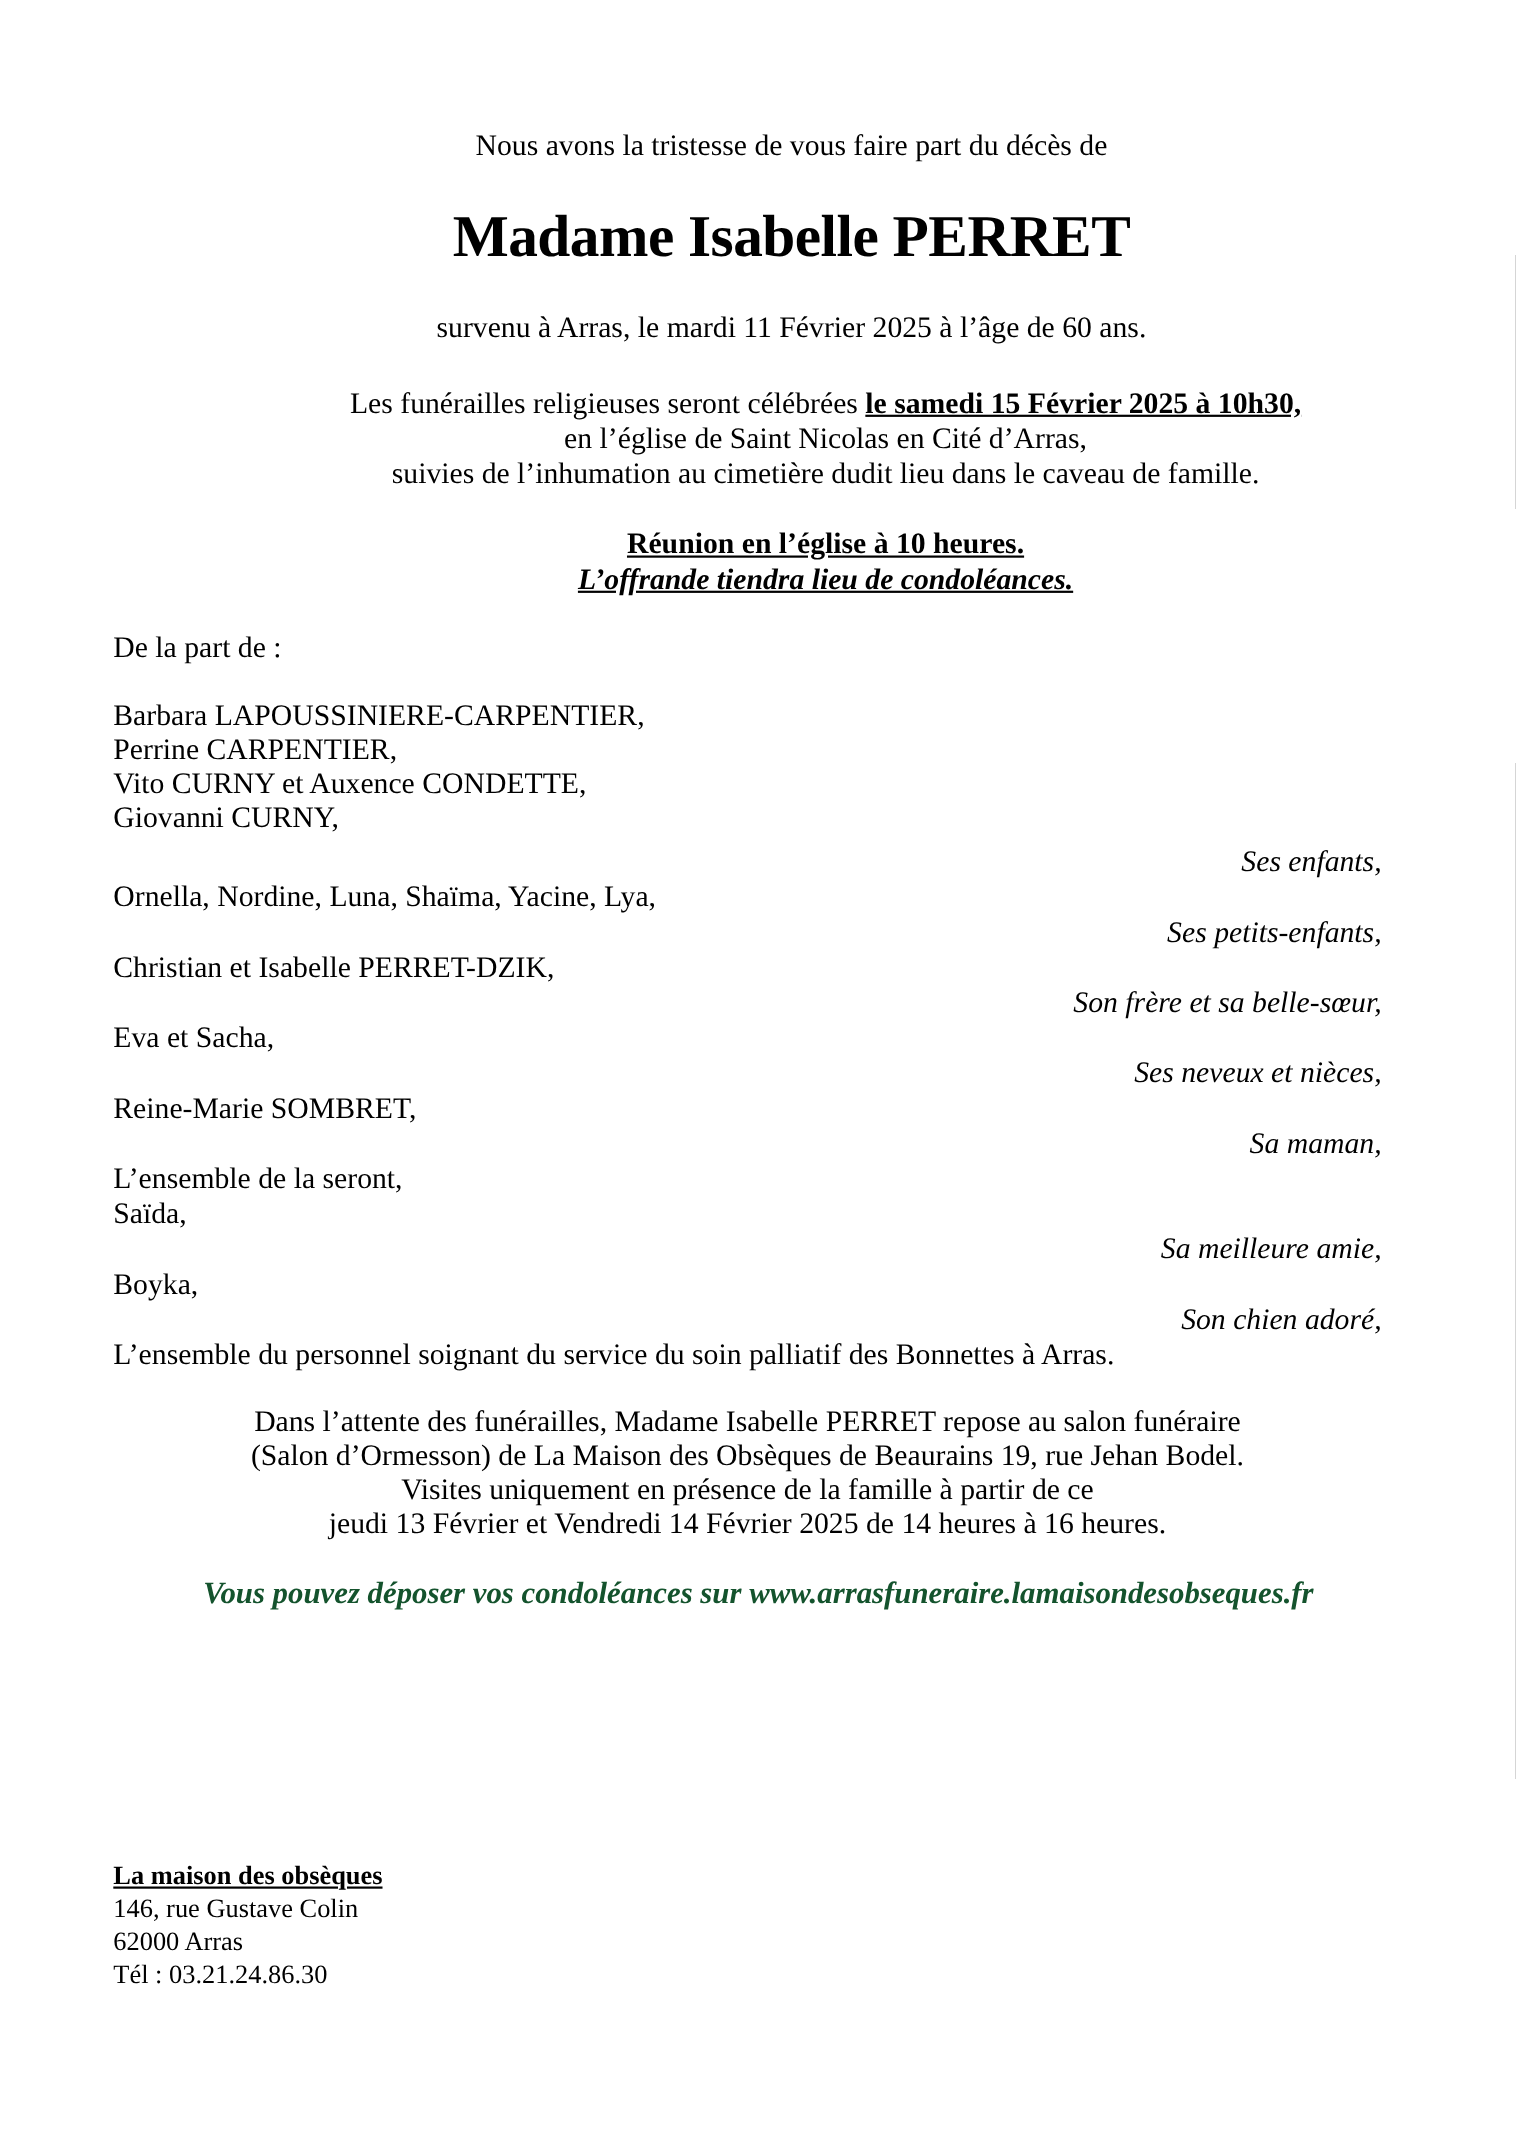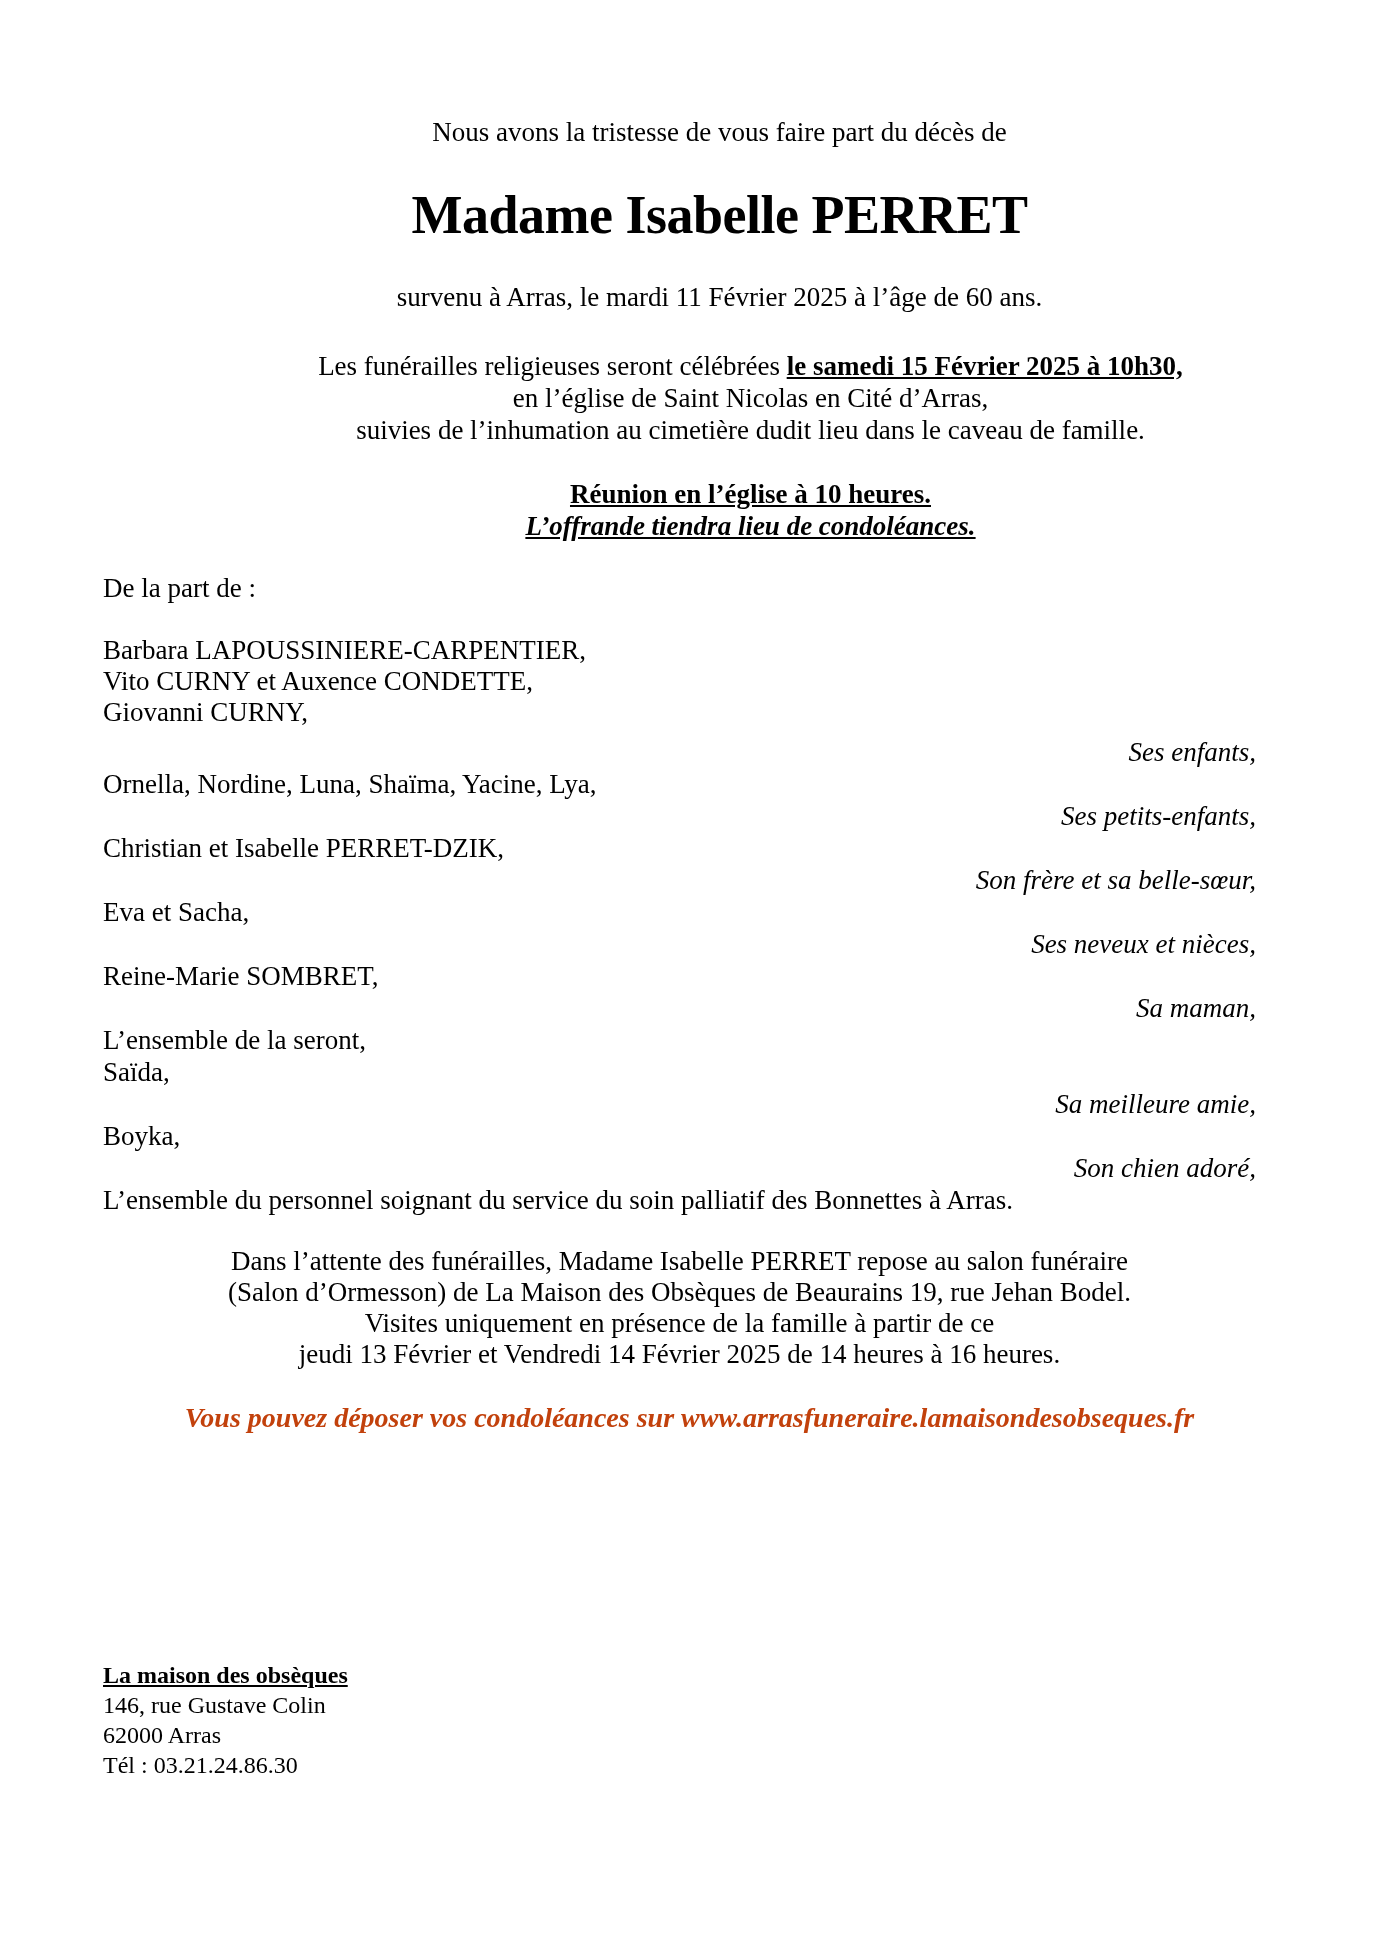--- a/index.html
+++ b/index.html
@@ -106,20 +106,21 @@
     <div class="offering-block shift-b">
       <div class="line center bold italic">L’offrande tiendra lieu de condoléances.</div>
     </div>
 
     <div class="from-block">
       <div class="line left">De la part de :</div>
     </div>
 
     <div class="announcers-block">
       <div class="line left">Barbara LAPOUSSINIERE-CARPENTIER,</div>
+      <div class="line left">Perrine CARPENTIER,</div>
       <div class="line left">Vito CURNY et Auxence CONDETTE,</div>
       <div class="line left">Giovanni CURNY,</div>
     </div>
 
     <div class="relations-block">
       <div class="line right italic">Ses enfants,</div>
       <div class="line left">Ornella, Nordine, Luna, Shaïma, Yacine, Lya,</div>
       <div class="line right italic">Ses petits-enfants,</div>
       <div class="line left">Christian et Isabelle PERRET-DZIK,</div>
       <div class="line right italic">Son frère et sa belle-sœur,</div>
@@ -135,21 +136,21 @@
       <div class="line left">L’ensemble du personnel soignant du service du soin palliatif des Bonnettes à Arras.</div>
     </div>
 
     <div class="resting-block shift-c">
       <div class="line center">Dans l’attente des funérailles, Madame Isabelle PERRET repose au salon funéraire</div>
       <div class="line center">(Salon d’Ormesson) de La Maison des Obsèques de Beaurains 19, rue Jehan Bodel.</div>
       <div class="line center">Visites uniquement en présence de la famille à partir de ce</div>
       <div class="line center">jeudi 13 Février et Vendredi 14 Février 2025 de 14 heures à 16 heures.</div>
     </div>
 
-    <div class="condolences-block shift-d" style="color: #c2410c;">Vous pouvez déposer vos condoléances sur www.arrasfuneraire.lamaisondesobseques.fr</div>
+    <div class="condolences-block shift-d" style="color: #14532d;">Vous pouvez déposer vos condoléances sur www.arrasfuneraire.lamaisondesobseques.fr</div>
 
     <div class="footer-block">
       <div class="line left bold">La maison des obsèques</div>
       <div class="line left">146, rue Gustave Colin</div>
       <div class="line left">62000 Arras</div>
       <div class="line left">Tél : 03.21.24.86.30</div>
     </div>
 
   </div>
 </div>

